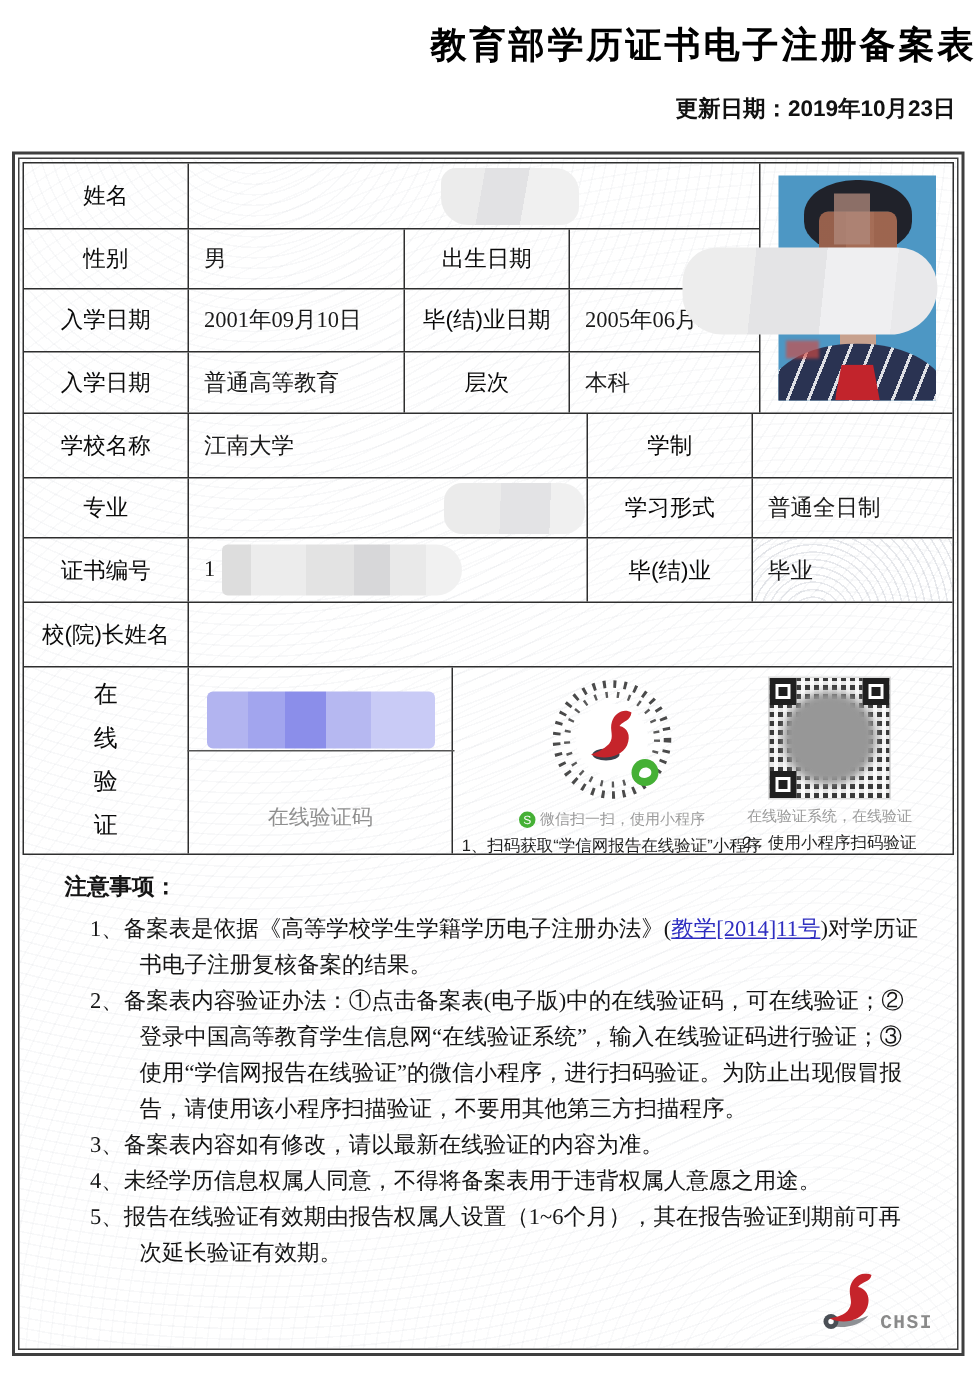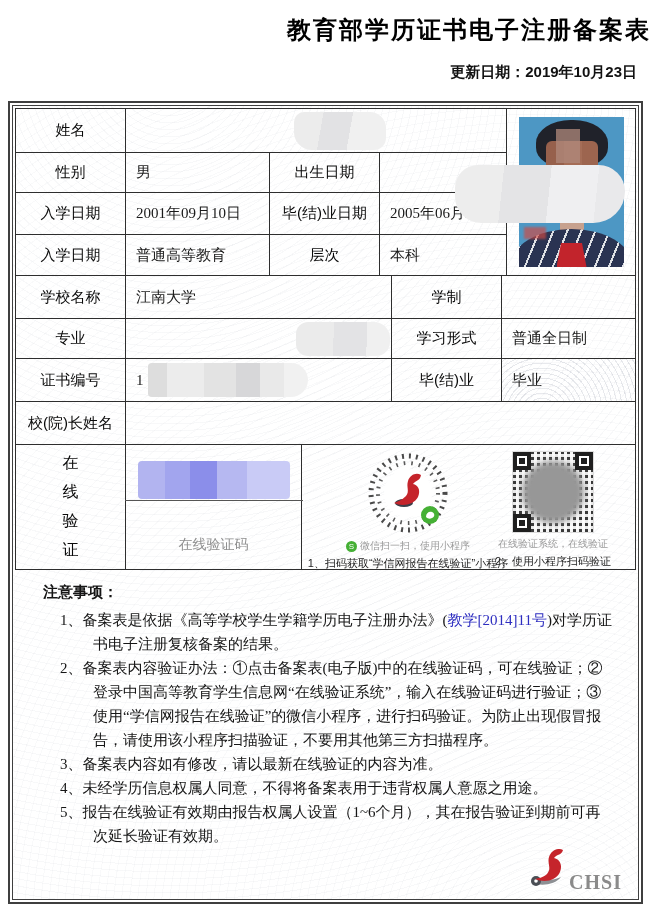--- a/index.html
+++ b/index.html
@@ -115,25 +115,25 @@
     background-blend-mode:lighten; }
   .qr-blur { position:absolute; inset:9px; border-radius:50%; background:#979797; filter:blur(3px); }
   .fp { position:absolute; width:18px; height:18px; border:4px solid #1f1f1f; background:#fff; }
   .fp::after { content:""; position:absolute; inset:2px; background:#1f1f1f; }
   .fp.tl{ left:0; top:0; } .fp.tr{ right:0; top:0; } .fp.bl{ left:0; bottom:0; }
 
   
   .notes { padding:10px 26px 0 30px; font-size:15px; line-height:24px; color:#151515; }
   .notes-header { font-family:"Liberation Sans", sans-serif; font-weight:bold; margin-bottom:4px; }
   .note-item { padding-left:50px; text-indent:-33px; }
-  .doc-link { color:#2d2dc0; cursor:pointer; }
+  .doc-link { color:#2d2dc0; text-decoration:underline; cursor:pointer; }
 
   .chsi-logo { position:absolute; right:16px; bottom:10px; display:flex; align-items:flex-end; gap:2px; }
-  .chsi-text { color:#8a8a8a; font-family:Liberation Serif, serif;
-    font-weight:bold; font-size:20px; letter-spacing:1px; line-height:14px; }
+  .chsi-text { color:#8a8a8a; font-family:Liberation Mono, monospace;
+    font-weight:bold; font-size:13px; letter-spacing:1px; line-height:14px; }
 </style>
 </head>
 <body>
 
 <div class="title">教育部学历证书电子注册备案表</div>
 <div class="update-date">更新日期：2019年10月23日</div>
 
 <div class="frame">
 <div class="frame-inner">
 

